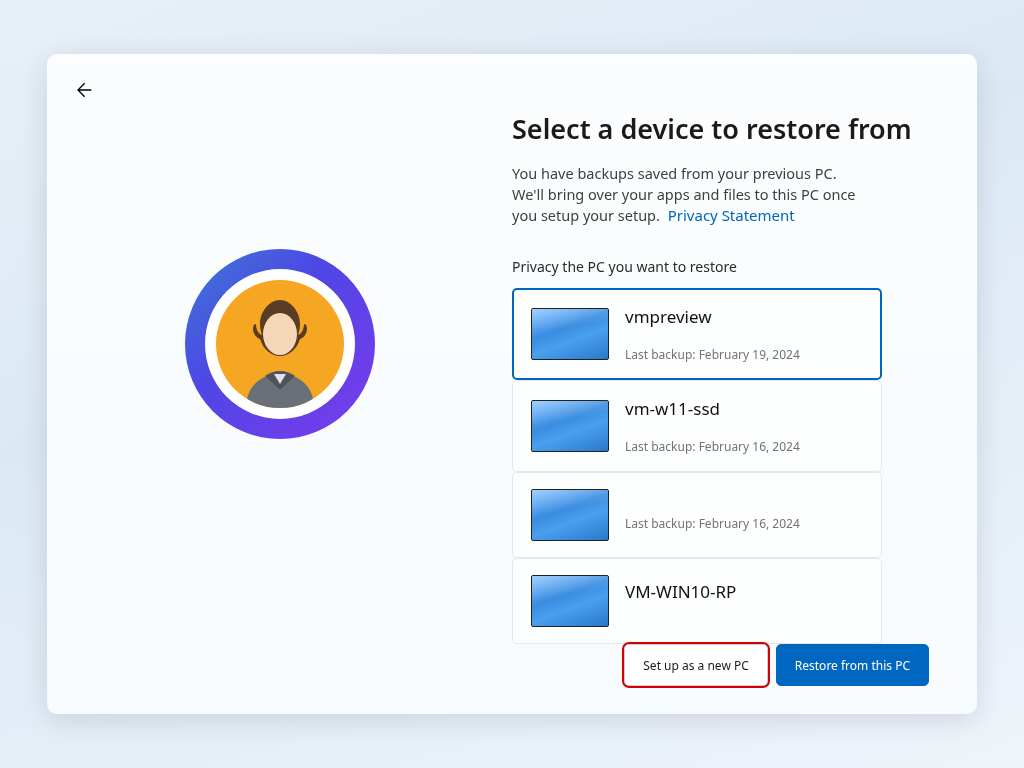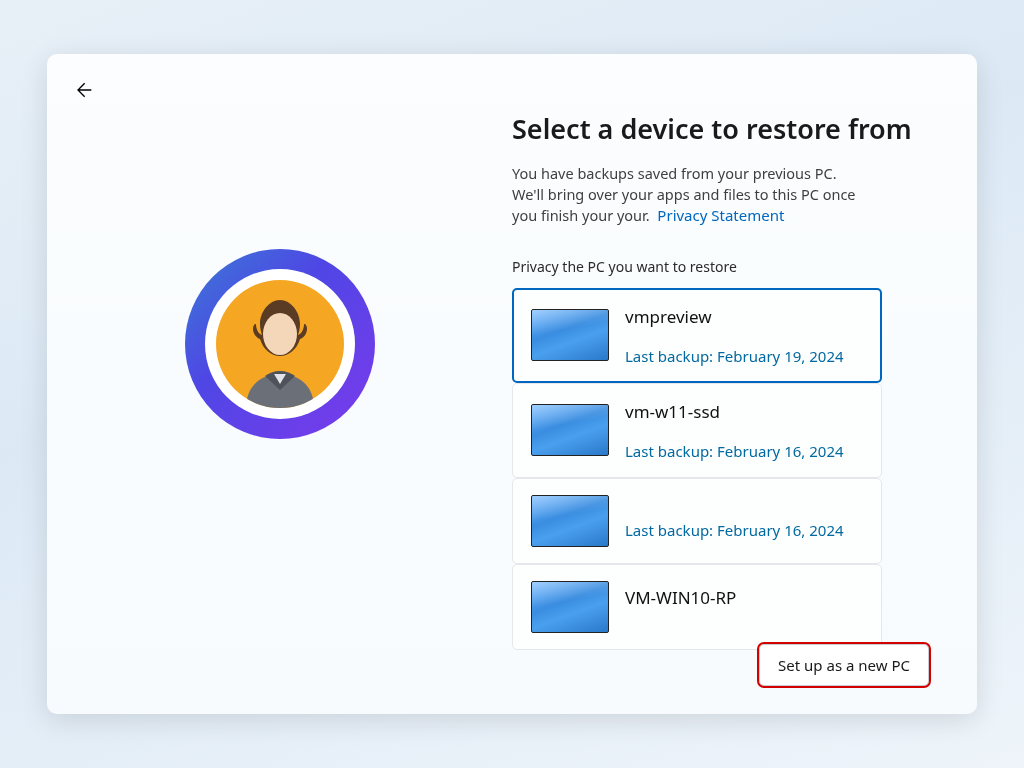--- a/index.html
+++ b/index.html
@@ -115,32 +115,32 @@
     overflow: hidden;
     flex-shrink: 0;
   }
   .thumb::after {
     content: "";
     position: absolute; inset: 0;
     background: linear-gradient(170deg, rgba(255,255,255,0.35) 0%, rgba(255,255,255,0) 40%);
   }
   .device-text { display: flex; flex-direction: column; }
   .device-name { font-size: 17px; font-weight: 400; color: #111; }
-  .device-sub  { font-size: 15px; color: #0369a1; margin-top: 18px; }
+  .device-sub  { font-size: 12px; color: #737373; margin-top: 18px; }
 
   .footer {
     position: absolute;
     bottom: 28px; right: 48px;
     display: flex; gap: 8px;
   }
   .btn {
     height: 42px;
     padding: 0 18px;
     border-radius: 5px;
-    font-size: 15px;
+    font-size: 12px;
     display: flex; align-items: center; justify-content: center;
     cursor: pointer;
     font-family: inherit;
   }
   .btn-secondary {
     background: #fff;
     color: #1a1a1a;
     border: 1px solid #c9cdd2;
   }
   .btn-secondary.highlight {
@@ -176,21 +176,21 @@
             <path d="M58 94h12l-6 10z" fill="#e0e3e8"></path>
           </svg>
         </div>
       </div>
     </div>
   </div>
 
   <div class="right">
     <h1 class="title">Select a device to restore from</h1>
     <p class="subtitle">
-      <span>You have backups saved from your previous PC. We'll bring over your apps and files to this PC once you finish your your.</span>
+      <span>You have backups saved from your previous PC. We'll bring over your apps and files to this PC once you setup your setup.</span>
       <a href="#" class="privacy-link">Privacy Statement</a>
     </p>
     <div class="choose-label">Privacy the PC you want to restore</div>
 
     <div class="device-list">
 
       <div class="device-card selected">
         <div class="thumb"></div>
         <div class="device-text">
           <span class="device-name">vmpreview</span>
@@ -219,15 +219,16 @@
           <span class="device-name">VM-WIN10-RP</span>
           <span class="device-sub"></span>
         </div>
       </div>
 
     </div>
   </div>
 
   <div class="footer">
     <button class="btn btn-secondary highlight">Set up as a new PC</button>
+    <button class="btn btn-primary">Restore from this PC</button>
   </div>
 
 </div>
 
 </body></html>

